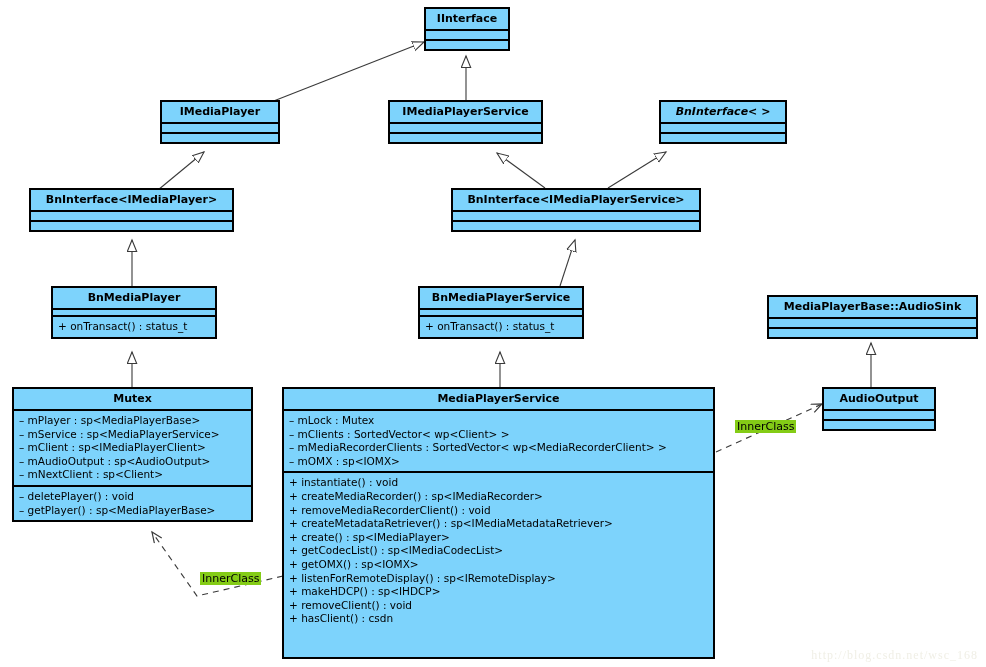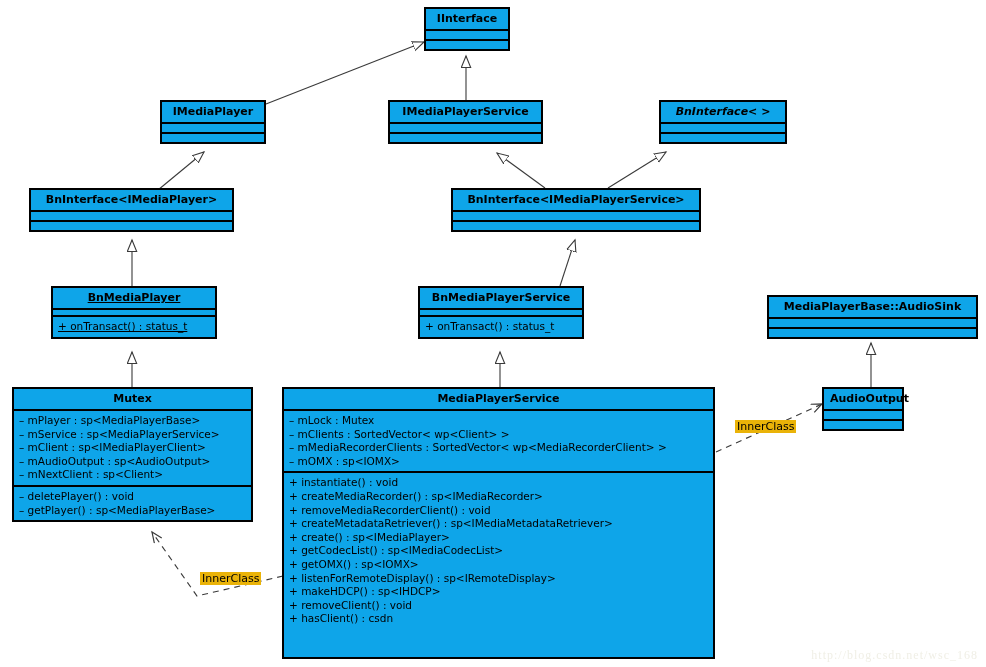--- a/index.html
+++ b/index.html
@@ -7,21 +7,21 @@
     width:986px;height:667px;
     font-family:"DejaVu Sans","Liberation Sans",sans-serif;
     overflow:hidden;
   }
   #canvas{position:relative;width:986px;height:667px;background:#ffffff;}
 
   
   .uml{
     position:absolute;
     border:2px solid #000000;
-    background:#0ea5e9;
+    background:#7dd3fc;
     box-sizing:border-box;
     color:#000000;
   }
   .uml .title{
     text-align:center;
     font-weight:bold;
     font-size:11px;
     line-height:12px;
     padding:4px 6px 4px 6px;
     white-space:nowrap;
@@ -41,21 +41,21 @@
   
   .strip{height:9px;}
 
   
   #wires{position:absolute;left:0;top:0;width:986px;height:667px;pointer-events:none;}
 
   .edge-label{
     position:absolute;
     font-size:11px;
     color:#000000;
-    background:#eab308;
+    background:#84cc16;
     padding:0 2px;
     white-space:nowrap;
   }
 
   
   #watermark{
     position:absolute;
     right:8px;bottom:4px;
     font-family:"Liberation Serif","DejaVu Serif",serif;
     font-size:12px;
@@ -112,21 +112,21 @@
   <div class="edge-label" style="left:735px;top:420px;">InnerClass</div>
 
   <div class="uml" style="left:424px;top:7px;width:86px;">
     <div class="title">IInterface</div>
     <div class="sep"></div>
     <div class="compartment empty strip"></div>
     <div class="sep"></div>
     <div class="compartment empty strip"></div>
   </div>
 
-  <div class="uml" style="left:160px;top:100px;width:106px;">
+  <div class="uml" style="left:160px;top:100px;width:120px;">
     <div class="title">IMediaPlayer</div>
     <div class="sep"></div>
     <div class="compartment empty strip"></div>
     <div class="sep"></div>
     <div class="compartment empty strip"></div>
   </div>
 
   <div class="uml" style="left:388px;top:100px;width:155px;">
     <div class="title">IMediaPlayerService</div>
     <div class="sep"></div>
@@ -152,21 +152,21 @@
   </div>
 
   <div class="uml" style="left:451px;top:188px;width:250px;">
     <div class="title">BnInterface&lt;IMediaPlayerService&gt;</div>
     <div class="sep"></div>
     <div class="compartment empty strip"></div>
     <div class="sep"></div>
     <div class="compartment empty strip"></div>
   </div>
 
-  <div class="uml" style="left:51px;top:286px;width:166px;text-decoration:underline;">
+  <div class="uml" style="left:51px;top:286px;width:166px;">
     <div class="title">BnMediaPlayer</div>
     <div class="sep"></div>
     <div class="compartment empty" style="height:5px;"></div>
     <div class="sep"></div>
     <div class="compartment">
       <div class="row">+ onTransact() : status_t</div>
     </div>
   </div>
 
   <div class="uml" style="left:418px;top:286px;width:166px;">
@@ -180,21 +180,21 @@
   </div>
 
   <div class="uml" style="left:767px;top:287px;width:211px;margin-top:8px;">
     <div class="title">MediaPlayerBase::AudioSink</div>
     <div class="sep"></div>
     <div class="compartment empty strip"></div>
     <div class="sep"></div>
     <div class="compartment empty strip"></div>
   </div>
 
-  <div class="uml" style="left:822px;top:387px;width:82px;">
+  <div class="uml" style="left:822px;top:387px;width:114px;">
     <div class="title">AudioOutput</div>
     <div class="sep"></div>
     <div class="compartment empty strip"></div>
     <div class="sep"></div>
     <div class="compartment empty strip"></div>
   </div>
 
   <div class="uml" style="left:12px;top:387px;width:241px;">
     <div class="title">Mutex</div>
     <div class="sep"></div>

